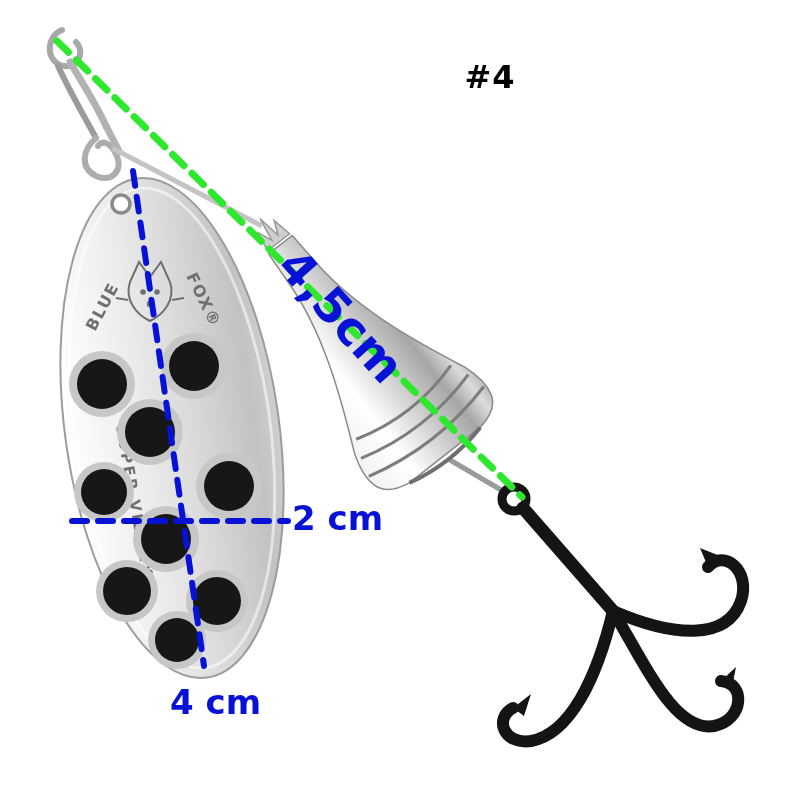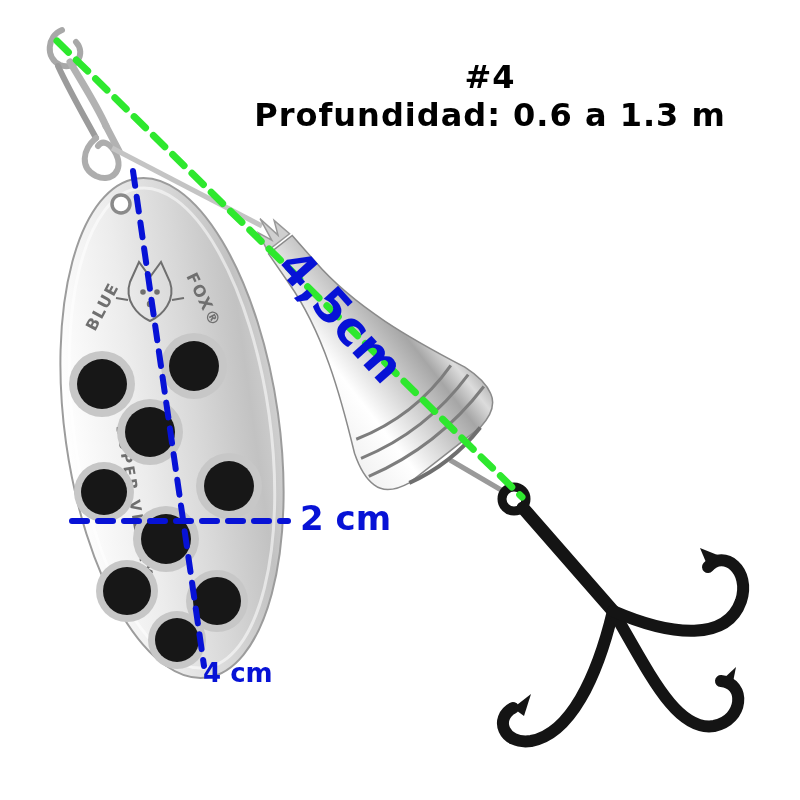--- a/index.html
+++ b/index.html
@@ -8,22 +8,22 @@
     font-family:"DejaVu Sans",sans-serif;
   }
   .abs{position:absolute;}
   .spec-block{
     left:250px;top:58px;width:480px;text-align:center;color:#000;
     font-size:32px;line-height:38px;font-weight:600;letter-spacing:1px;
   }
   .measure-label{
     color:#0712d6;font-weight:bold;white-space:nowrap;
   }
-  .label-2cm{left:300px;top:498px;font-size:34px;}
-  .label-4cm{left:170px;top:658px;font-size:26px;margin-left:33px;}
+  .label-2cm{left:292px;top:498px;font-size:34px;}
+  .label-4cm{left:170px;top:682px;font-size:34px;}
   .label-45cm{
     left:308px;top:238px;font-size:47px;
     transform:rotate(48deg);transform-origin:0 0;
   }
   svg{position:absolute;left:0;top:0;}
   .brandtxt{fill:#6f6f6f;font-weight:600;}
 </style>
 </head>
 <body>
 
@@ -137,20 +137,19 @@
       <polygon points="708,567 700,548 720,556" fill="#141414" stroke="none"></polygon>
     </g>
 
     <line x1="57" y1="41" x2="522" y2="497" stroke="#2ee82e" stroke-width="7" stroke-dasharray="16 11" stroke-linecap="round"></line>
     <line x1="133" y1="171" x2="204" y2="666" stroke="#0712d6" stroke-width="6" stroke-dasharray="15 11" stroke-linecap="round"></line>
     <line x1="72" y1="521" x2="288" y2="521" stroke="#0712d6" stroke-width="6" stroke-dasharray="15 11" stroke-linecap="round"></line>
   </svg>
 
   <div class="abs spec-block">
     <div>#4</div>
-    <div>Profundidad: 0.6 a 1.3 m</div>
   </div>
 
   <div class="abs measure-label label-45cm">4,5cm</div>
   <div class="abs measure-label label-2cm">2 cm</div>
   <div class="abs measure-label label-4cm">4 cm</div>
 
 </div>
 
 </body></html>

